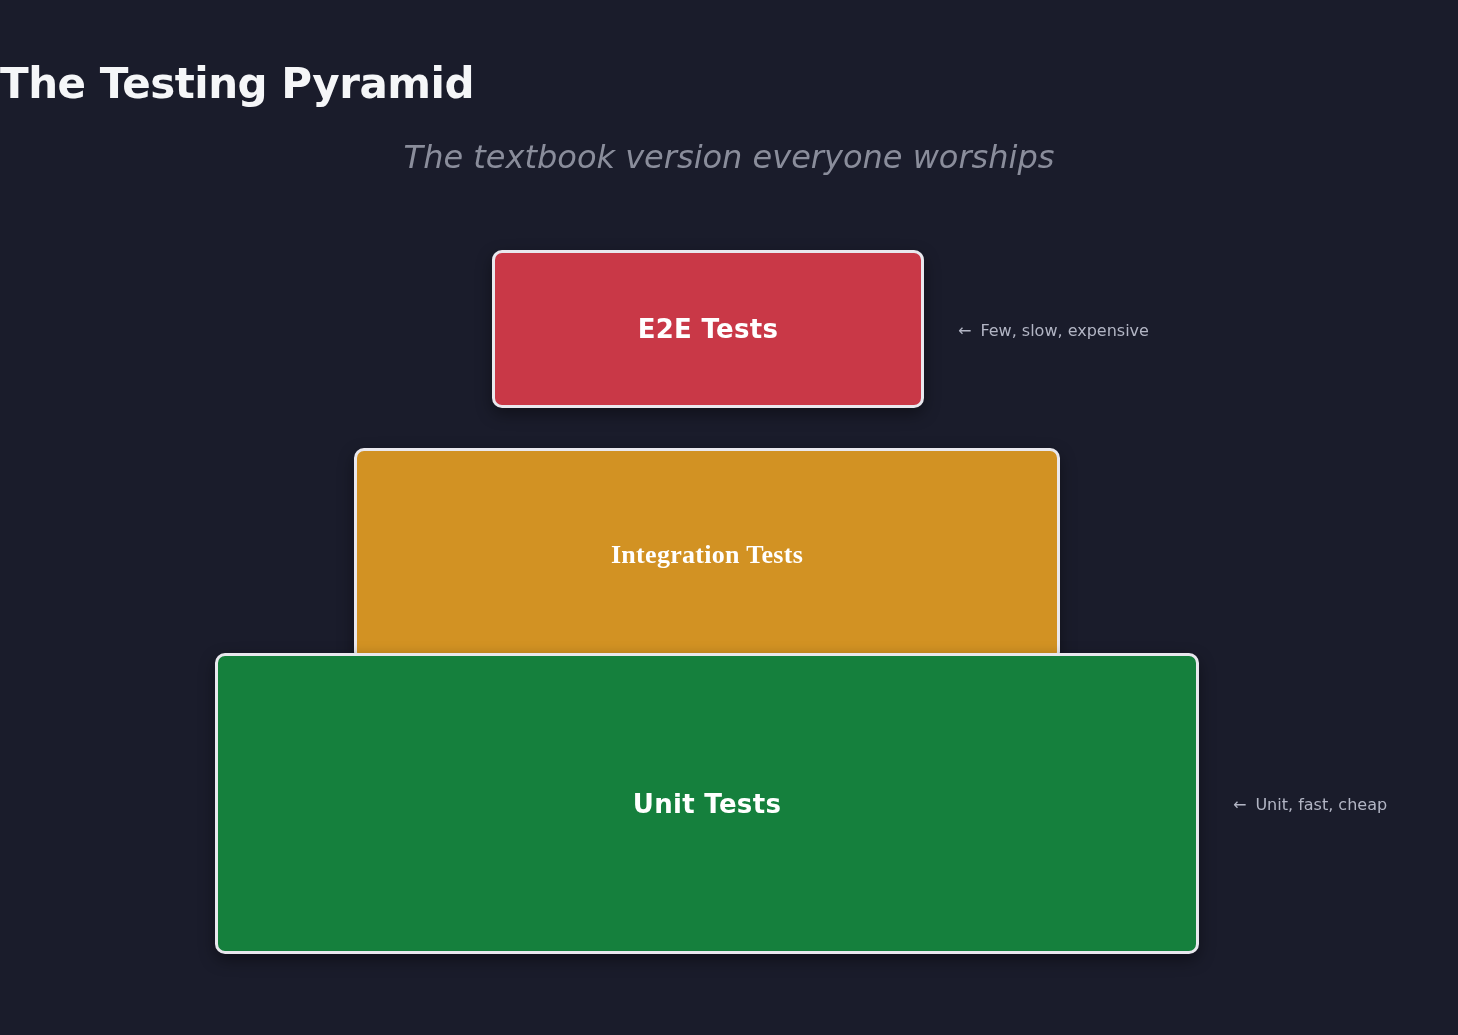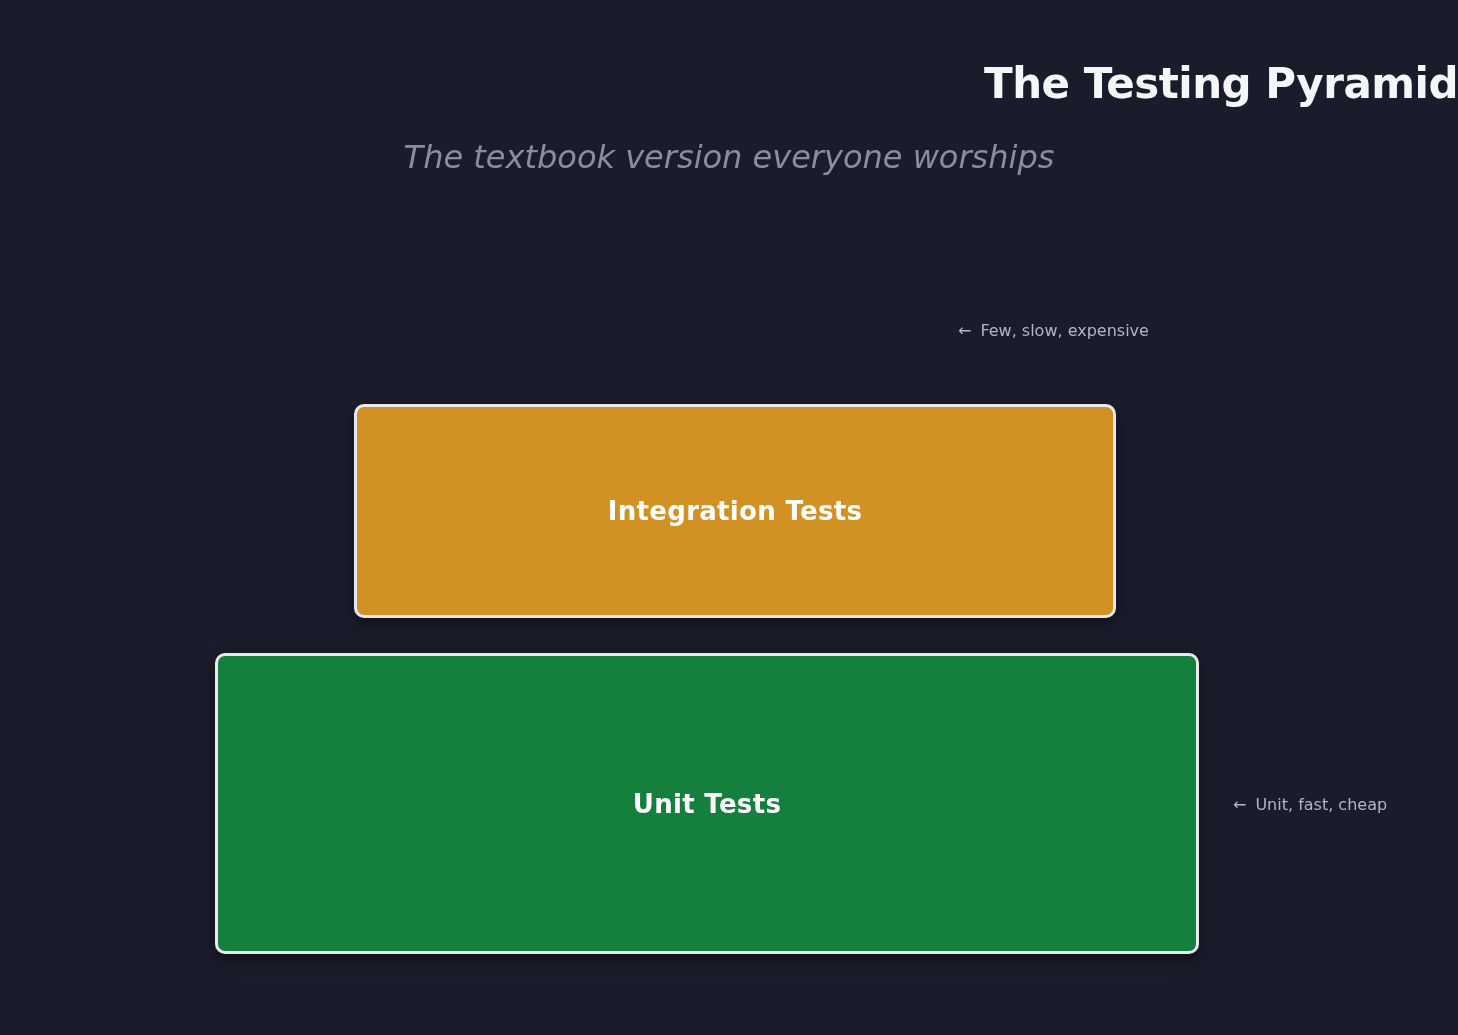--- a/index.html
+++ b/index.html
@@ -17,21 +17,21 @@
     position: relative;
     width: 1458px;
     height: 1035px;
     background: #1a1c2b;
   }
   .title {
     position: absolute;
     top: 59px;
     left: 0;
     width: 100%;
-    text-align: right;
+    text-align: left;
     font-size: 42px;
     line-height: 50px;
     font-weight: bold;
     color: #f5f6f8;
     letter-spacing: -0.5px;
   }
   .subtitle {
     position: absolute;
     top: 142px;
     left: 0;
@@ -52,21 +52,21 @@
     justify-content: center;
     box-shadow: 0 6px 16px rgba(0,0,0,0.4);
   }
   .level-label {
     font-size: 26px;
     font-weight: bold;
     color: #ffffff;
     letter-spacing: 0.3px;
   }
   .box-e2e         { left: 492px; top: 250px; width: 432px; height: 158px; }
-  .box-integration { left: 354px; top: 404px; width: 762px; height: 214px; }
+  .box-integration { left: 354px; top: 448px; width: 706px; height: 214px; font-family: Liberation Serif, serif; }
   .box-unit        { left: 215px; top: 653px; width: 984px; height: 301px; }
   .annotation {
     position: absolute;
     transform: translateY(-50%);
     font-size: 16px;
     color: #b2b5c4;
     white-space: nowrap;
   }
   .ann-e2e         { left: 958px;  top: 330px; }
   .ann-integration { left: 1095px; top: 531px; }
@@ -77,20 +77,23 @@
 </style>
 </head>
 <body>
 
 <div class="stage" style="background-color: rgb(26, 28, 43);">
 
   <div class="title">The Testing Pyramid</div>
 
   <div class="subtitle">The textbook version everyone worships</div>
 
+  <div class="level-box box-e2e" style="background-color: rgb(201, 56, 71);">
+    <span class="level-label">E2E Tests</span>
+  </div>
   <div class="annotation ann-e2e">
     <span class="arrow">←</span><span>Few, slow, expensive</span>
   </div>
 
   <div class="level-box box-integration" style="background-color: rgb(210, 146, 35);">
     <span class="level-label">Integration Tests</span>
   </div>
 
   <div class="level-box box-unit" style="background-color: #15803d;">
     <span class="level-label">Unit Tests</span>

